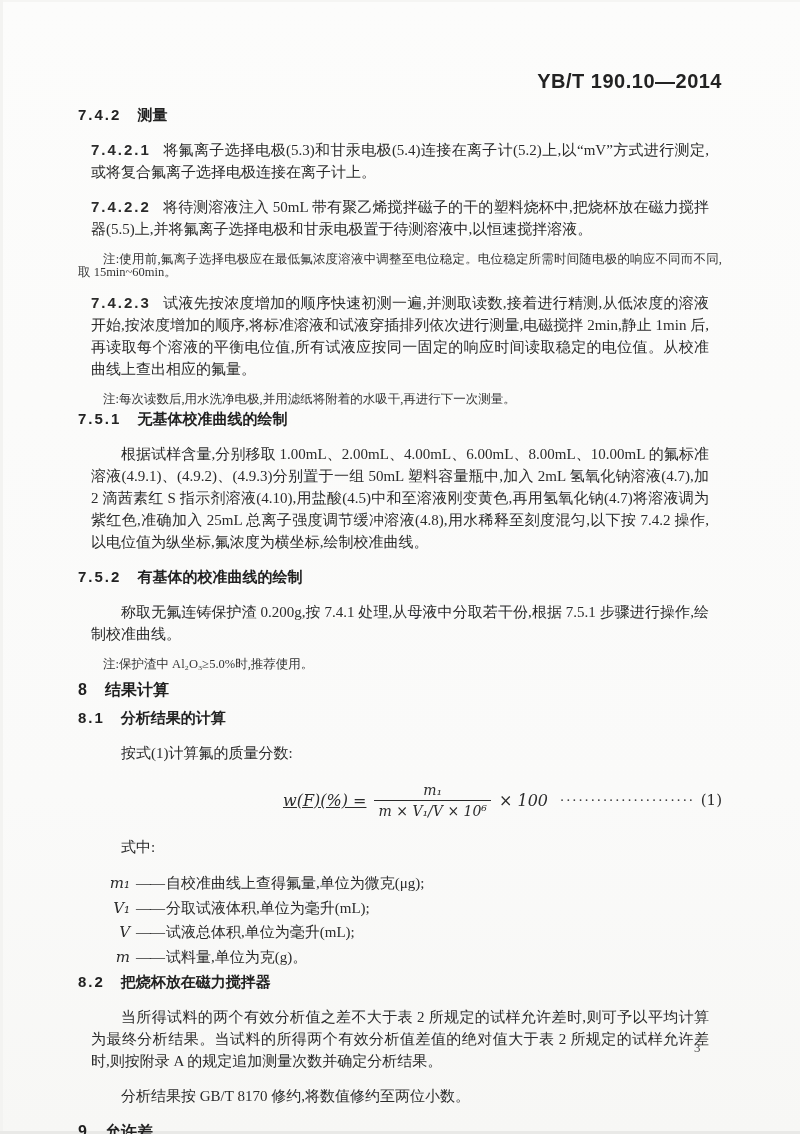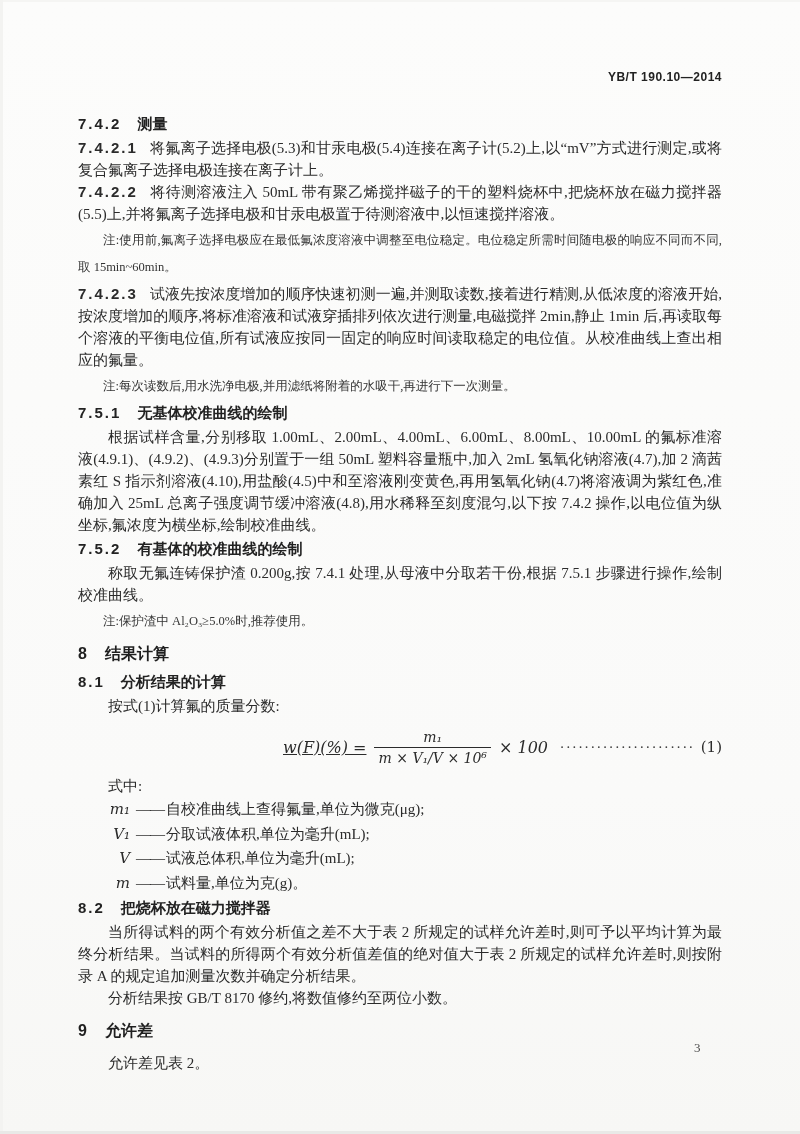--- a/index.html
+++ b/index.html
@@ -19,27 +19,27 @@
   }
   .content {
     position: relative;
     z-index: 1;
     padding: 70px 78px 0 78px;
   }
   .doc-header {
     text-align: right;
     font-family: "Liberation Sans", "DejaVu Sans", sans-serif;
     font-weight: bold;
-    font-size: 12px;
+    font-size: 20px;
     color: #222;
     letter-spacing: 0.5px;
-    margin-bottom: 29px;
+    margin-bottom: 11px;
   }
   p.body-para {
-    margin: 0;
+    margin: 13px;
     font-size: 15px;
     line-height: 22px;
     text-align: justify;
   }
   p.indent { text-indent: 2em; }
   .clause-num {
     font-family: "Liberation Sans", "DejaVu Sans", sans-serif;
     font-weight: bold;
     letter-spacing: 2px;
     margin-right: 12px;
@@ -58,21 +58,21 @@
     font-family: "Liberation Sans", "DejaVu Sans", sans-serif;
     font-weight: bold;
     font-size: 16px;
     line-height: 24px;
     color: #1f1f1f;
   }
   .h-section .num { margin-right: 18px; }
   p.note {
     margin: 2px 0;
     font-size: 12.5px;
-    line-height: 27px;
+    line-height: 13px;
     text-indent: 25px;
     text-align: justify;
     color: #333;
   }
   .formula-row {
     display: flex;
     align-items: center;
     margin: 7px 0 5px 0;
     padding-left: 205px;
     height: 46px;

